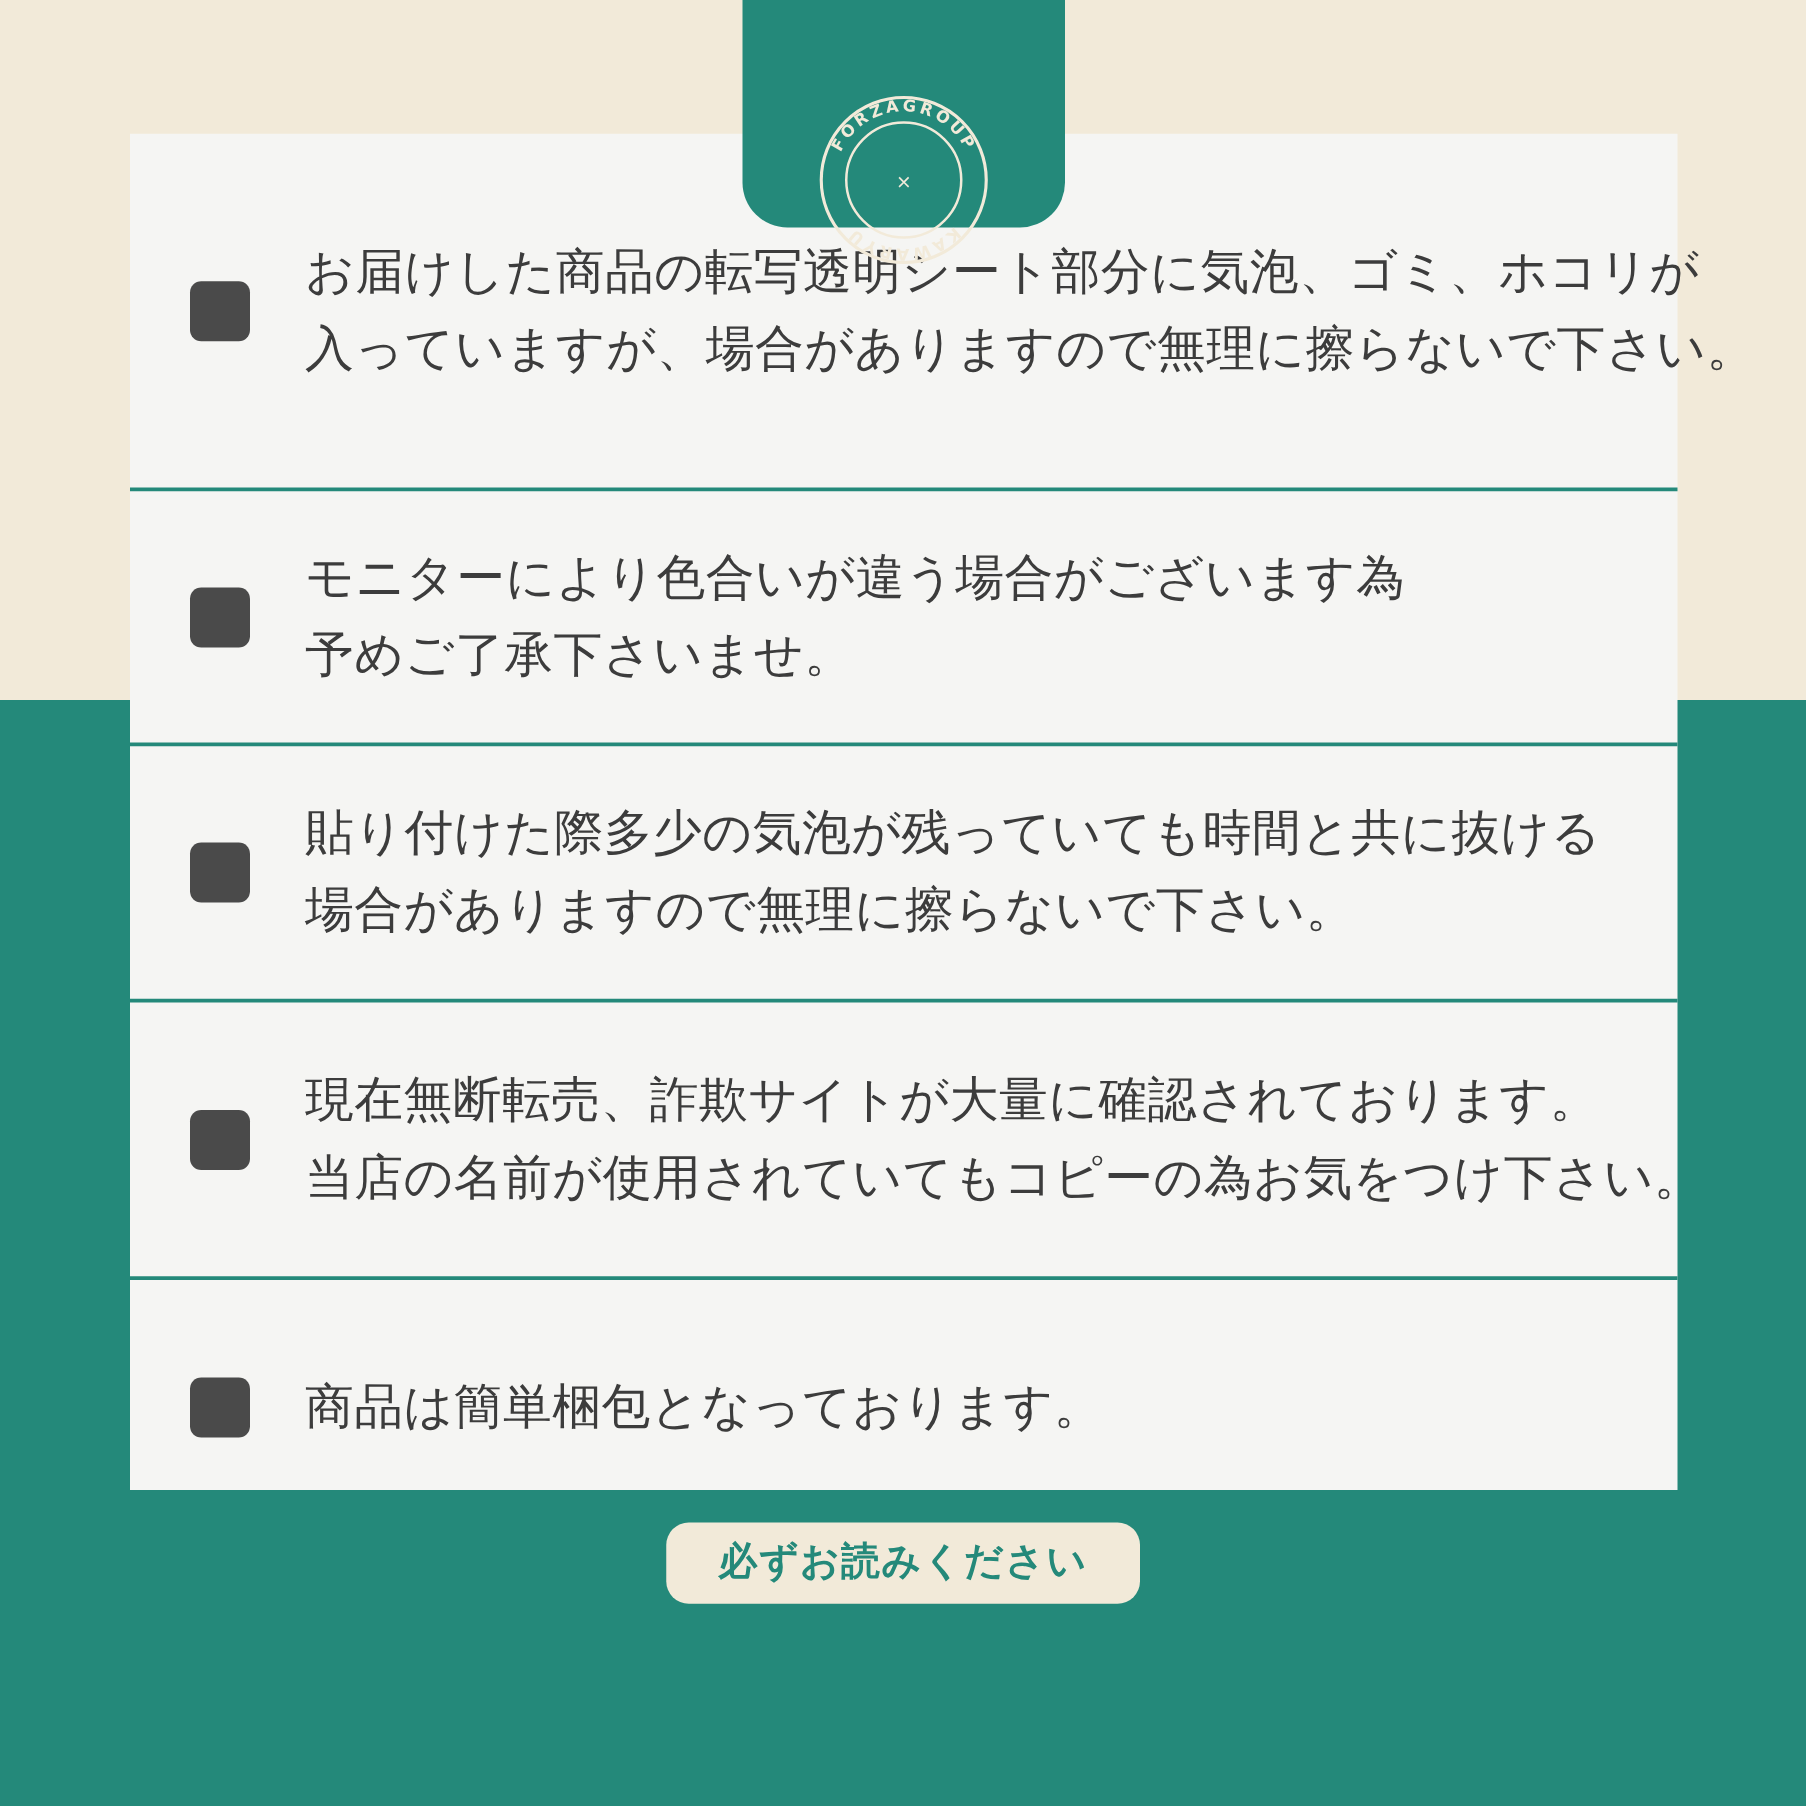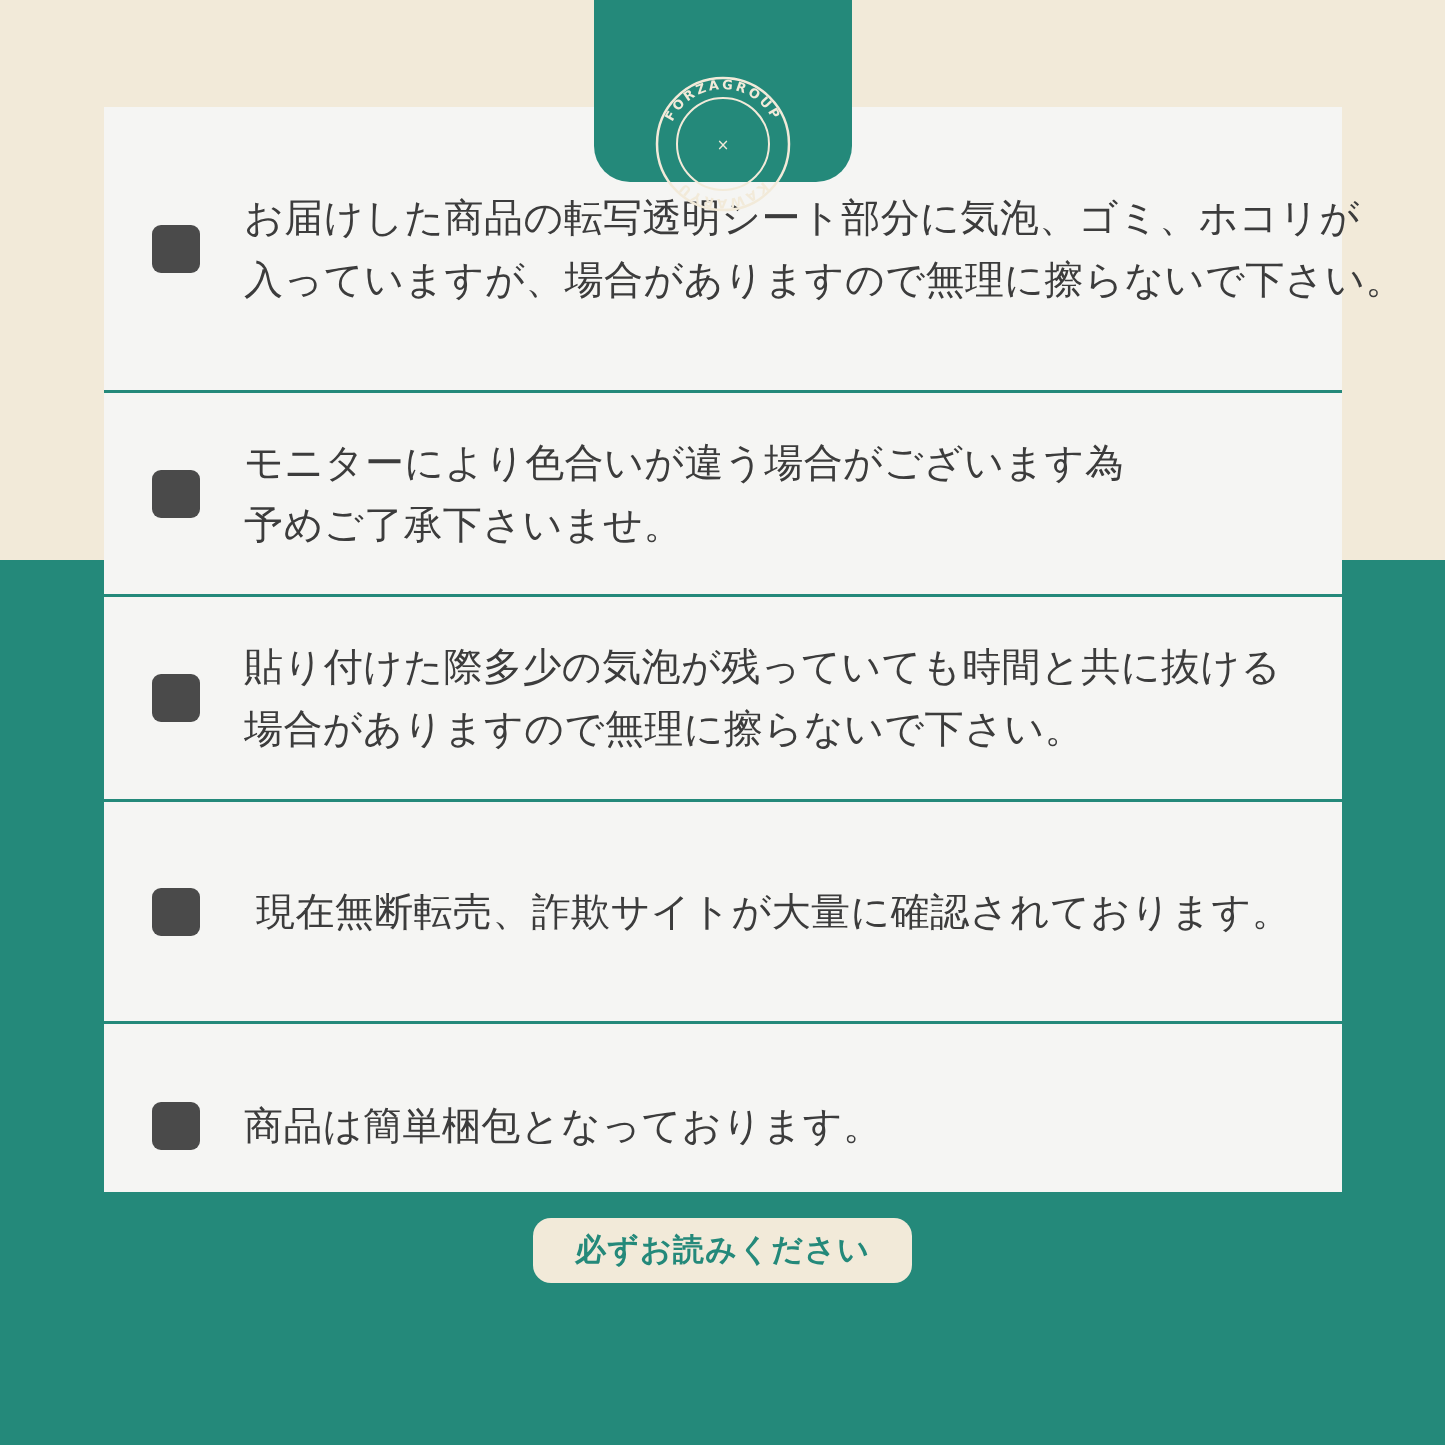--- a/index.html
+++ b/index.html
@@ -74,21 +74,21 @@
     display: flex;
     align-items: center;
     border-bottom: 3px solid #24897a;
     padding: 0 40px 0 48px;
   }
   .note-row:last-child { border-bottom: none; }
 
   .note-row.r1 { height: 286px; }
   .note-row.r2 { height: 205px; }
   .note-row.r3 { height: 204px; }
-  .note-row.r4 { height: 222px; gap: 12px; }
+  .note-row.r4 { height: 222px; }
   .note-row.r5 { height: 204px; text-align: center; }
 
   .bullet {
     flex: 0 0 auto;
     width: 48px;
     height: 48px;
     background: #4a4a4a;
     border-radius: 9px;
     margin-right: 44px;
   }
@@ -184,20 +184,21 @@
       <div class="note-text">
         <span class="line">貼り付けた際多少の気泡が残っていても時間と共に抜ける</span>
         <span class="line">場合がありますので無理に擦らないで下さい。</span>
       </div>
     </div>
 
     <div class="note-row r4">
       <span class="bullet"></span>
       <div class="note-text">
         <span class="line">現在無断転売、詐欺サイトが大量に確認されております。</span>
+        <span class="line">当店の名前が使用されていてもコピーの為お気をつけ下さい。</span>
       </div>
     </div>
 
     <div class="note-row r5">
       <span class="bullet"></span>
       <div class="note-text">
         <span class="line">商品は簡単梱包となっております。</span>
       </div>
     </div>
 

